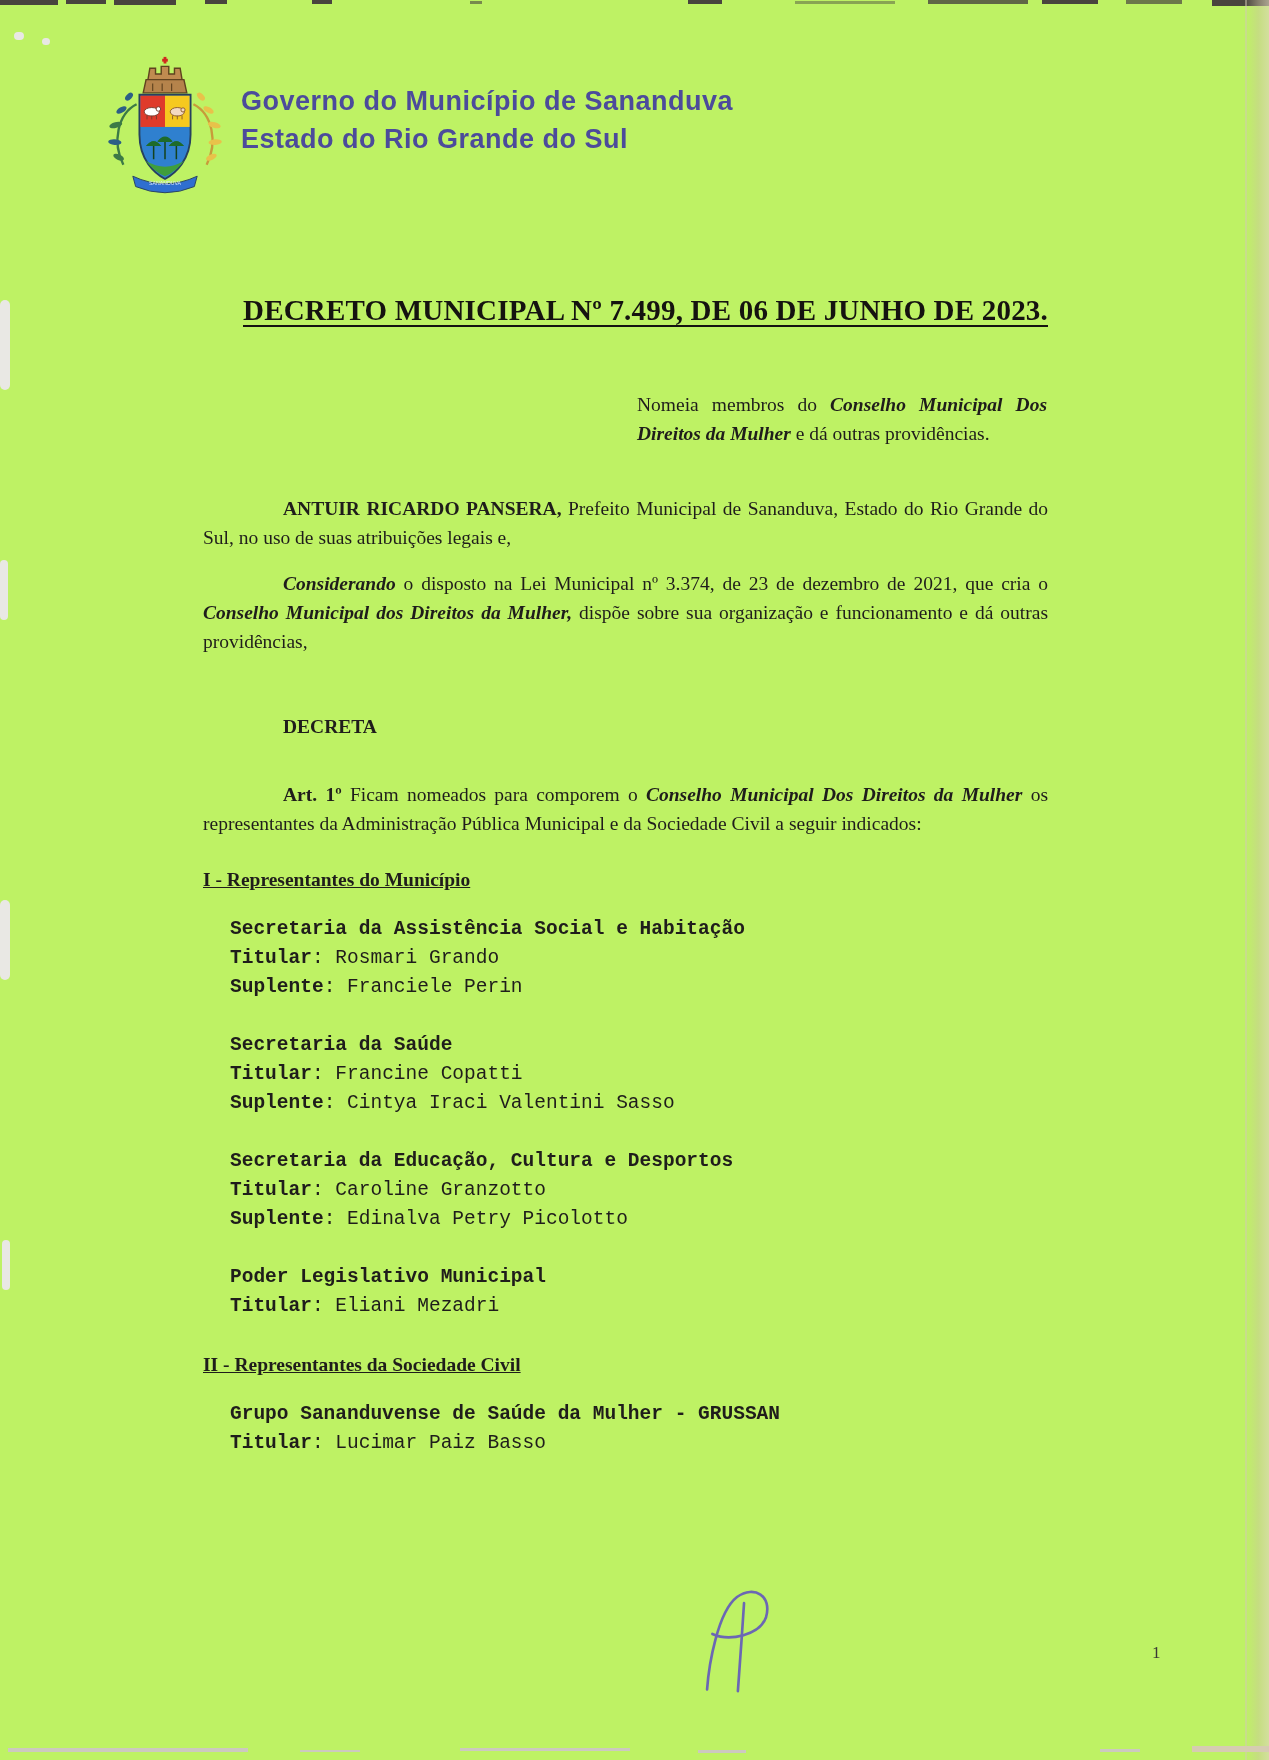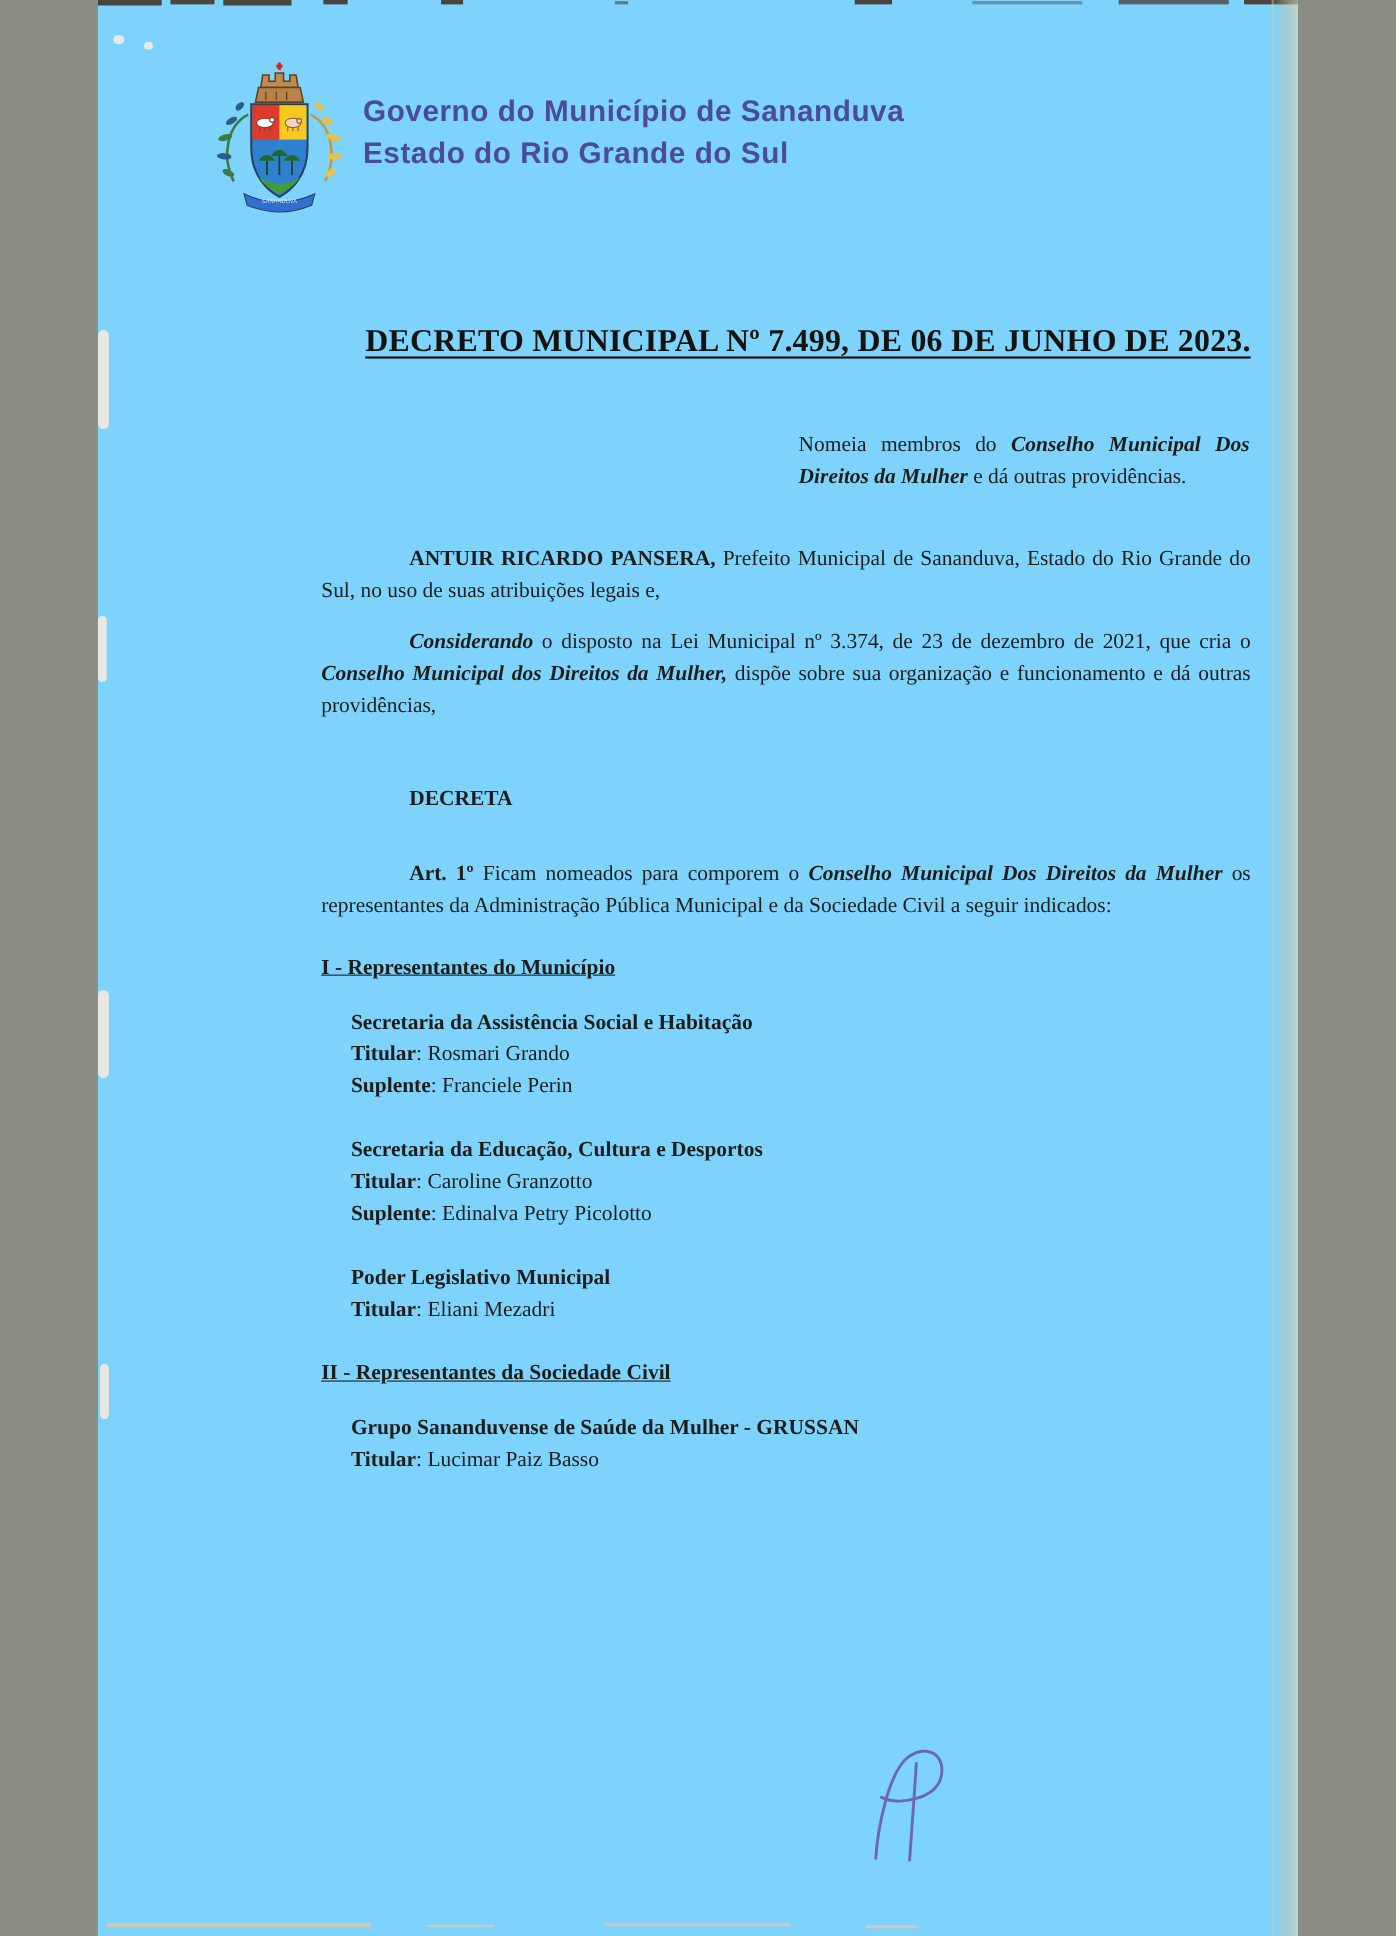--- a/index.html
+++ b/index.html
@@ -1,19 +1,19 @@
 <!DOCTYPE html>
 <html><head>
 <meta charset="utf-8">
 <style>
   html,body{margin:0;padding:0;background:#8a8d84;}
   .page{
-    position:relative;width:1075px;height:1760px;margin:0 auto;
-    background:#7dd3fc;overflow:hidden;
-    font-family:"Liberation Serif", serif;color:#1f1d1b;padding-left:16px;
+    position:relative;width:1269px;height:1760px;margin:0 auto;
+    background:#bef264;overflow:hidden;
+    font-family:"Liberation Serif", serif;color:#1f1d1b;
   }
   
   .mark{position:absolute;background:#49443e;}
   .smudge{position:absolute;background:#e9e8e4;border-radius:6px;}
   .edge-strip{position:absolute;top:0;right:0;width:24px;height:100%;
     background:linear-gradient(to right, rgba(200,190,160,0) 0%, rgba(206,196,164,.45) 55%, rgba(222,214,188,.65) 100%);}
   .edge-line{position:absolute;top:0;right:22px;width:2px;height:100%;background:rgba(210,202,178,.5);}
   .bmark{position:absolute;background:#ccc9c0;}
   
   .header{position:absolute;left:105px;top:55px;display:flex;align-items:flex-start;}
@@ -28,21 +28,21 @@
   .doc-title-row{text-align:right;}
   .doc-title{
     font-weight:bold;font-size:29px;color:#151310;
     text-decoration:underline;text-decoration-thickness:2px;text-underline-offset:5px;
     letter-spacing:.2px;
   }
   .epigraph{margin:62px 0 46px 434px;width:410px;text-align:justify;}
   .paragraph{text-align:justify;text-indent:80px;margin:0 0 17px 0;}
   .heading{font-weight:bold;text-indent:80px;margin:56px 0 39px 0;}
   .section{font-weight:bold;margin:27px 0 21px 0;text-decoration:underline;}
-  .group{margin:0 0 29px 27px;}
+  .group{margin:0 0 29px 27px;font-family:Liberation Mono, monospace;}
   .group-title{font-weight:bold;}
   .b{font-weight:bold;}
   .i{font-style:italic;}
   
   .signature{position:absolute;left:693px;top:1583px;width:88px;height:116px;}
   .page-number{position:absolute;left:1152px;top:1643px;font-size:17px;color:#3a3835;}
 </style>
 </head>
 <body>
 
@@ -139,20 +139,25 @@
         <div class="paragraph"><span class="b i">Considerando</span><span> o disposto na Lei Municipal nº 3.374, de 23 de dezembro de 2021, que cria o </span><span class="b i">Conselho Municipal dos Direitos da Mulher,</span><span> dispõe sobre sua organização e funcionamento e dá outras providências,</span></div>
         <div class="heading"><span class="b">DECRETA</span></div>
         <div class="paragraph"><span class="b">Art. 1º</span><span> Ficam nomeados para comporem o </span><span class="b i">Conselho Municipal Dos Direitos da Mulher</span><span> os representantes da Administração Pública Municipal e da Sociedade Civil a seguir indicados:</span></div>
         <div class="section"><span class="b">I - Representantes do Município</span></div>
         <div class="group">
           <div class="group-title"><span class="b">Secretaria da Assistência Social e Habitação</span></div>
           <div class="group-line"><span class="b">Titular</span><span>: Rosmari Grando</span></div>
           <div class="group-line"><span class="b">Suplente</span><span>: Franciele Perin</span></div>
         </div>
         <div class="group">
+          <div class="group-title"><span class="b">Secretaria da Saúde</span></div>
+          <div class="group-line"><span class="b">Titular</span><span>: Francine Copatti</span></div>
+          <div class="group-line"><span class="b">Suplente</span><span>: Cintya Iraci Valentini Sasso</span></div>
+        </div>
+        <div class="group">
           <div class="group-title"><span class="b">Secretaria da Educação, Cultura e Desportos</span></div>
           <div class="group-line"><span class="b">Titular</span><span>: Caroline Granzotto</span></div>
           <div class="group-line"><span class="b">Suplente</span><span>: Edinalva Petry Picolotto</span></div>
         </div>
         <div class="group">
           <div class="group-title"><span class="b">Poder Legislativo Municipal</span></div>
           <div class="group-line"><span class="b">Titular</span><span>: Eliani Mezadri</span></div>
         </div>
         <div class="section"><span class="b">II - Representantes da Sociedade Civil</span></div>
         <div class="group">

